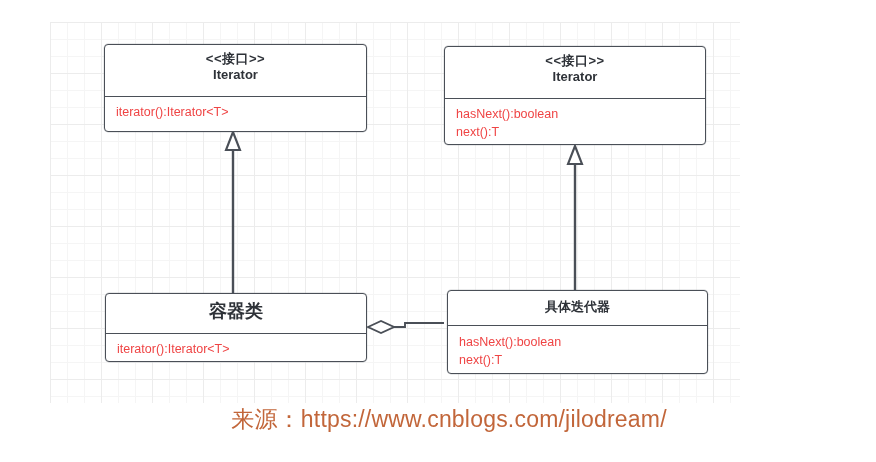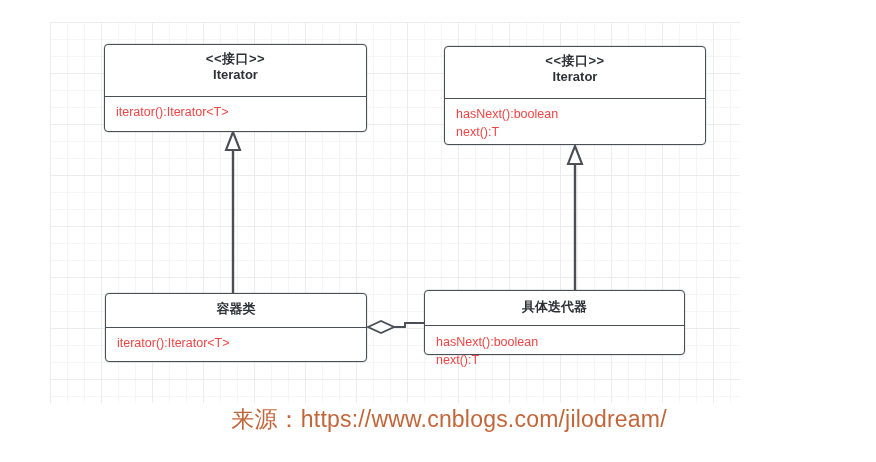--- a/index.html
+++ b/index.html
@@ -75,24 +75,24 @@
   
   #box-iterable    { left: 104px; top: 44px;  width: 263px; height: 88px; }
   #box-iterable .uml-header { height: 52px; font-size: 13px; }
   #box-iterable .uml-body   { font-size: 12.5px; }
 
   #box-iterator    { left: 444px; top: 46px;  width: 262px; height: 99px; }
   #box-iterator .uml-header { height: 52px; font-size: 13px; }
   #box-iterator .uml-body   { font-size: 12.5px; }
 
   #box-container   { left: 105px; top: 293px; width: 262px; height: 69px; }
-  #box-container .uml-header { height: 34px; font-size: 13px; padding-top: 7px; }
+  #box-container .uml-header { height: 40px; font-size: 18px; padding-top: 7px; }
   #box-container .uml-body   { font-size: 12.5px; }
 
-  #box-concrete    { left: 424px; top: 290px; width: 261px; height: 65px; }
+  #box-concrete    { left: 447px; top: 290px; width: 261px; height: 84px; }
   #box-concrete .uml-header { height: 35px; font-size: 13px; padding-top: 8px; }
   #box-concrete .uml-body   { font-size: 12.5px; padding-top: 8px; }
 
   
   .connector {
     position: absolute;
     left: 0;
     top: 0;
     width: 876px;
     height: 462px;

